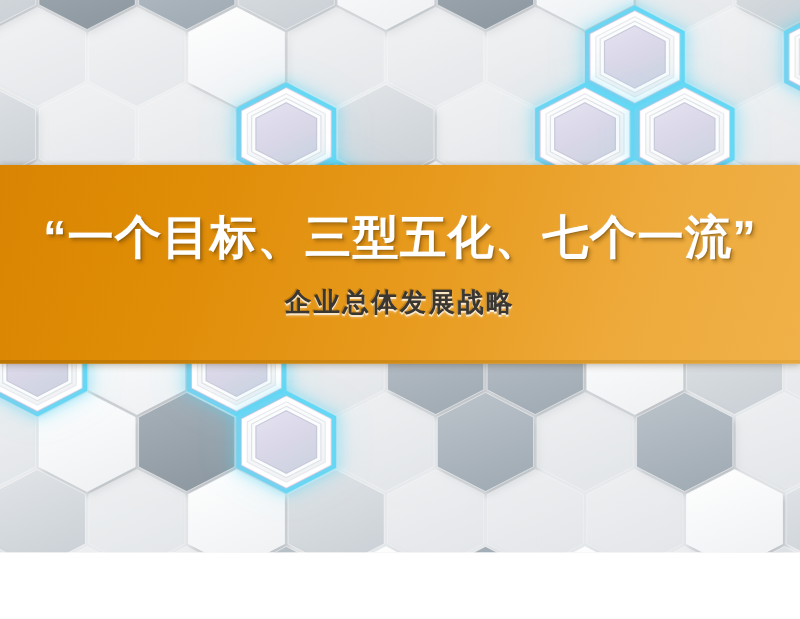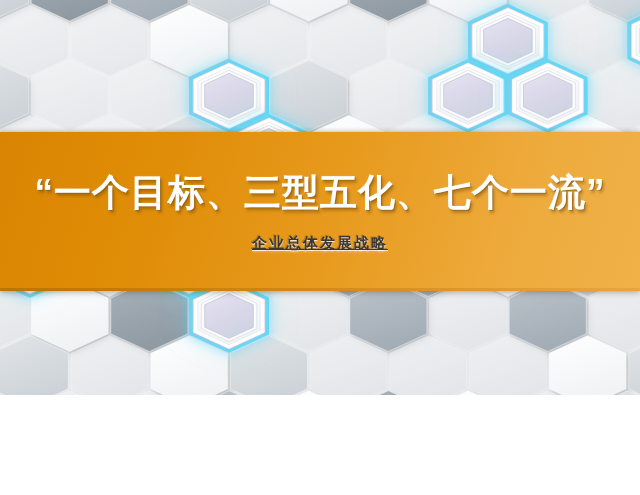--- a/index.html
+++ b/index.html
@@ -3,21 +3,21 @@
 <meta charset="utf-8">
 <style>
   html, body {
     margin: 0;
     padding: 0;
     background: #ffffff;
   }
   #slide {
     position: relative;
     width: 640px;
-    height: 395px;
+    height: 442px;
     overflow: hidden;
     font-family: "Liberation Sans", "DejaVu Sans", sans-serif;
     background:
       radial-gradient(ellipse 120% 90% at 50% 45%, #f2f3f4 0%, #e7e9eb 55%, #d9dcdf 100%);
   }
 
   
   #hex-layer {
     position: absolute;
     inset: 0;
@@ -58,32 +58,31 @@
     margin: 0;
     padding: 0 0 2px 0;
     white-space: nowrap;
     text-shadow:
        1px 1px 0 rgba(120,75,0,0.40),
        2px 3px 3px rgba(90,55,0,0.38),
        0 0 1px rgba(255,255,255,0.5);
   }
 
   .sub-title {
-    font-size: 15px;
+    font-size: 21px;
     font-weight: bold;
     color: #3a3632;
     letter-spacing: 2px;
     line-height: 1;
     margin: 22px 0 0 0;
     white-space: nowrap;
     text-shadow:
        0 1px 0 rgba(255,255,255,0.70),
        0 2px 2px rgba(255,255,255,0.30),
        -1px -1px 0 rgba(60,40,0,0.25);
-    text-decoration: underline;
   }
 </style>
 </head>
 <body>
 
 <div id="slide">
 
   <svg id="hex-layer" viewBox="0 0 640 495" preserveAspectRatio="none" xmlns="http://www.w3.org/2000/svg">
     <defs>
       <linearGradient id="gLight" x1="0" y1="0" x2="0.4" y2="1">

